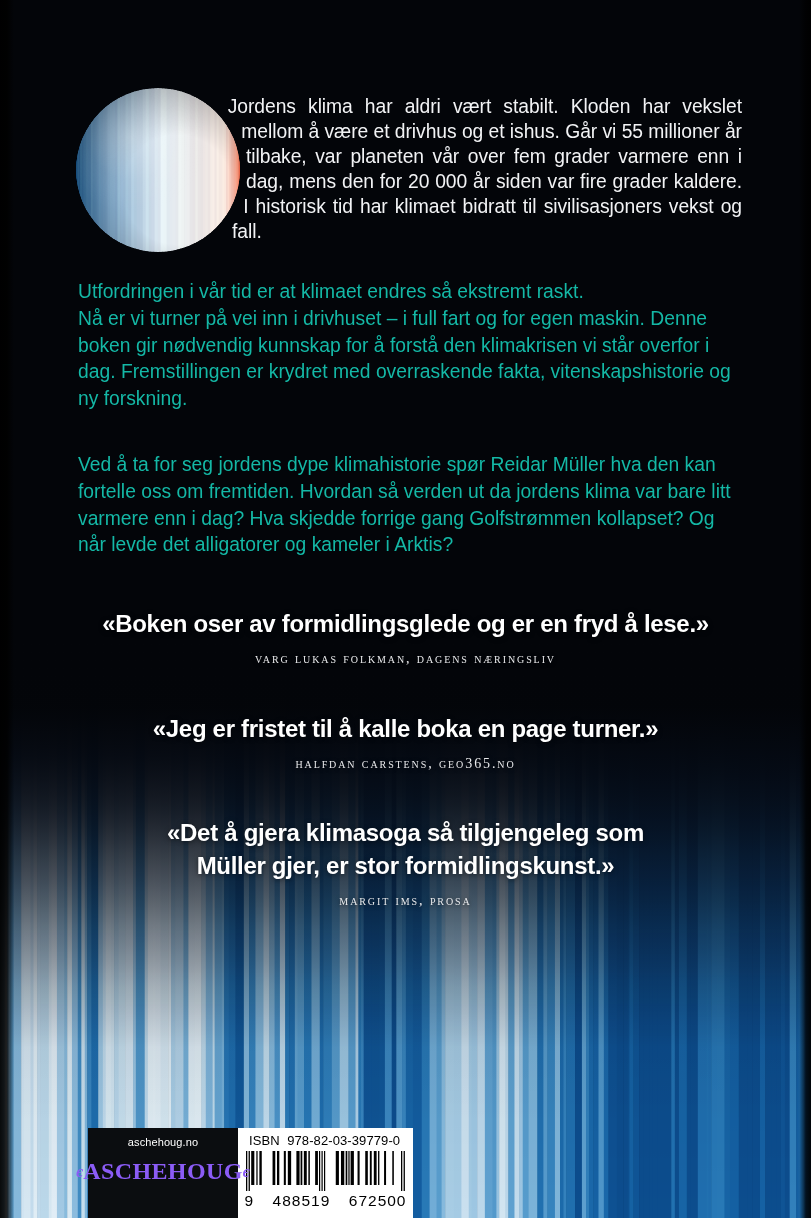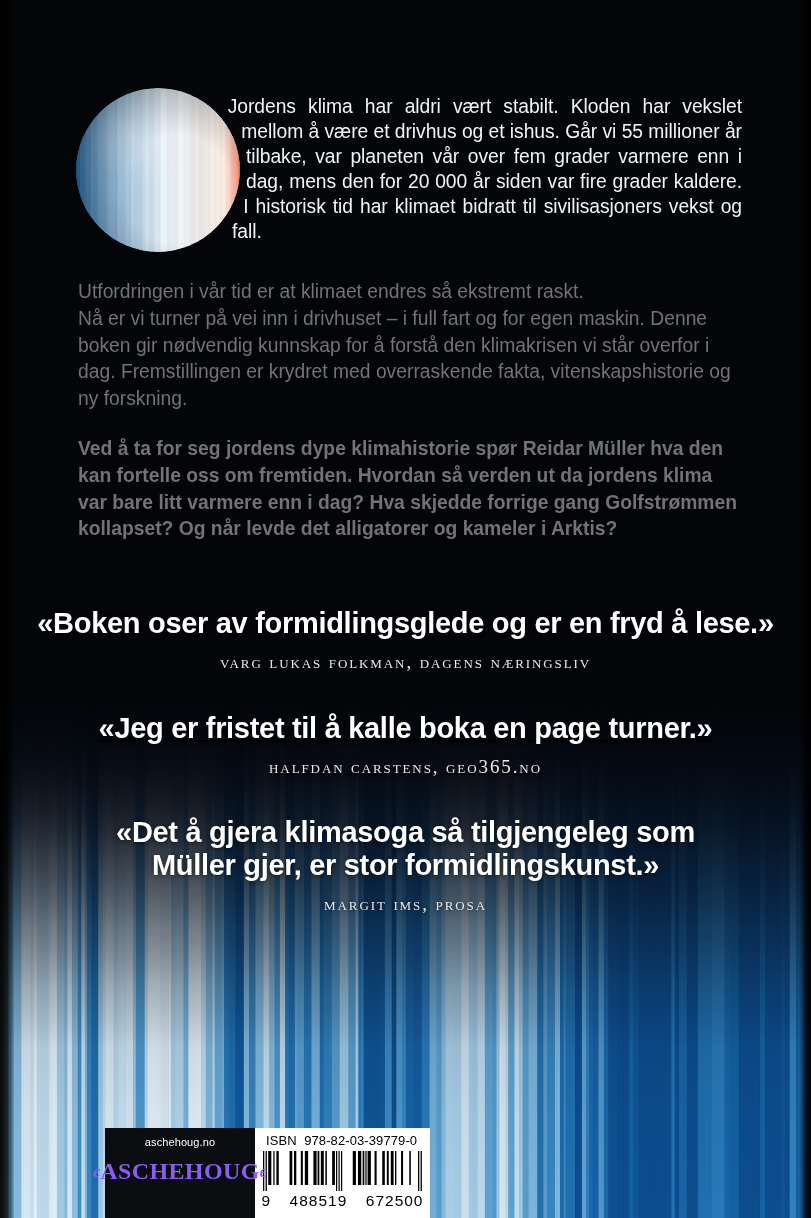--- a/index.html
+++ b/index.html
@@ -102,43 +102,43 @@
     line-height: 25px;
     text-align: justify;
     text-align-last: left;
     letter-spacing: -0.05px;
   }
 
   .body-block {
     position: absolute;
     left: 78px;
     width: 666px;
-    color: #737373;
+    color: #14b8a6;
     font-size: 19.3px;
     line-height: 26.8px;
     z-index: 7;
   }
   .body-block p { margin: 0; }
 
   
   .quote-group { position: absolute; width: 811px; text-align: center; z-index: 8; }
   .quote-text {
     color: #ffffff;
     font-weight: bold;
-    font-size: 29px;
+    font-size: 24px;
     line-height: 33px;
     letter-spacing: -0.3px;
     margin: 0;
     text-shadow: 0 1px 5px rgba(0,0,0,0.55);
   }
   .quote-src {
     margin: 11px 0 0 0;
     color: #e9eaec;
     font-family: "Liberation Serif", serif;
-    font-size: 19px;
+    font-size: 14px;
     letter-spacing: 1.9px;
     font-variant: small-caps;
     text-transform: lowercase;
     text-shadow: 0 1px 4px rgba(0,0,0,0.6);
     text-align: center;
   }
 
   
   #footer {
     position: absolute;
@@ -152,21 +152,20 @@
   #publisher {
     width: 150px;
     height: 90px;
     background: #0b0d10;
     display: flex;
     flex-direction: column;
     align-items: center;
     justify-content: flex-start;
     padding-top: 8px;
     box-sizing: border-box;
-    margin-left: 17px;
   }
   #pub-url {
     color: #ffffff;
     font-size: 11px;
     letter-spacing: 0.1px;
   }
   #pub-logo {
     margin-top: 11px;
     color: #8b5cf6;
     font-family: "Liberation Serif", serif;
@@ -499,30 +498,30 @@
     <div id="intro">
       <div class="shaper"></div>
       <p>Jordens klima har aldri vært stabilt. Kloden har vekslet mellom å være et drivhus og et ishus. Går vi 55 millioner år tilbake, var planeten vår over fem grader varmere enn i dag, mens den for 20 000 år siden var fire grader kaldere. I historisk tid har klimaet bidratt til sivilisasjoners vekst og fall.</p>
     </div>
 
     <div class="body-block" style="top:279px;">
       <p>Utfordringen i vår tid er at klimaet endres så ekstremt raskt.</p>
       <p>Nå er vi turner på vei inn i drivhuset – i full fart og for egen maskin. Denne boken gir nødvendig kunnskap for å forstå den klimakrisen vi står overfor i dag. Fremstillingen er krydret med overraskende fakta, vitenskapshistorie og ny forskning.</p>
     </div>
 
-    <div class="body-block" style="top:436px;font-weight:bold;">
+    <div class="body-block" style="top:452px;">
       <p>Ved å ta for seg jordens dype klimahistorie spør Reidar Müller hva den kan fortelle oss om fremtiden. Hvordan så verden ut da jordens klima var bare litt varmere enn i dag? Hva skjedde forrige gang Golfstrømmen kollapset? Og når levde det alligatorer og kameler i Arktis?</p>
     </div>
 
     <div class="quote-group" style="top:607px;">
       <p class="quote-text">«Boken oser av formidlingsglede og er en fryd å lese.»</p>
       <p class="quote-src">Varg Lukas Folkman, Dagens Næringsliv</p>
     </div>
 
-    <div class="quote-group" style="top:712px;text-decoration:underline;">
+    <div class="quote-group" style="top:712px;">
       <p class="quote-text">«Jeg er fristet til å kalle boka en page turner.»</p>
       <p class="quote-src">Halfdan Carstens, geo365.no</p>
     </div>
 
     <div class="quote-group" style="top:816px;">
       <p class="quote-text">«Det å gjera klimasoga så tilgjengeleg som</p>
       <p class="quote-text">Müller gjer, er stor formidlingskunst.»</p>
       <p class="quote-src">Margit Ims, Prosa</p>
     </div>
 

